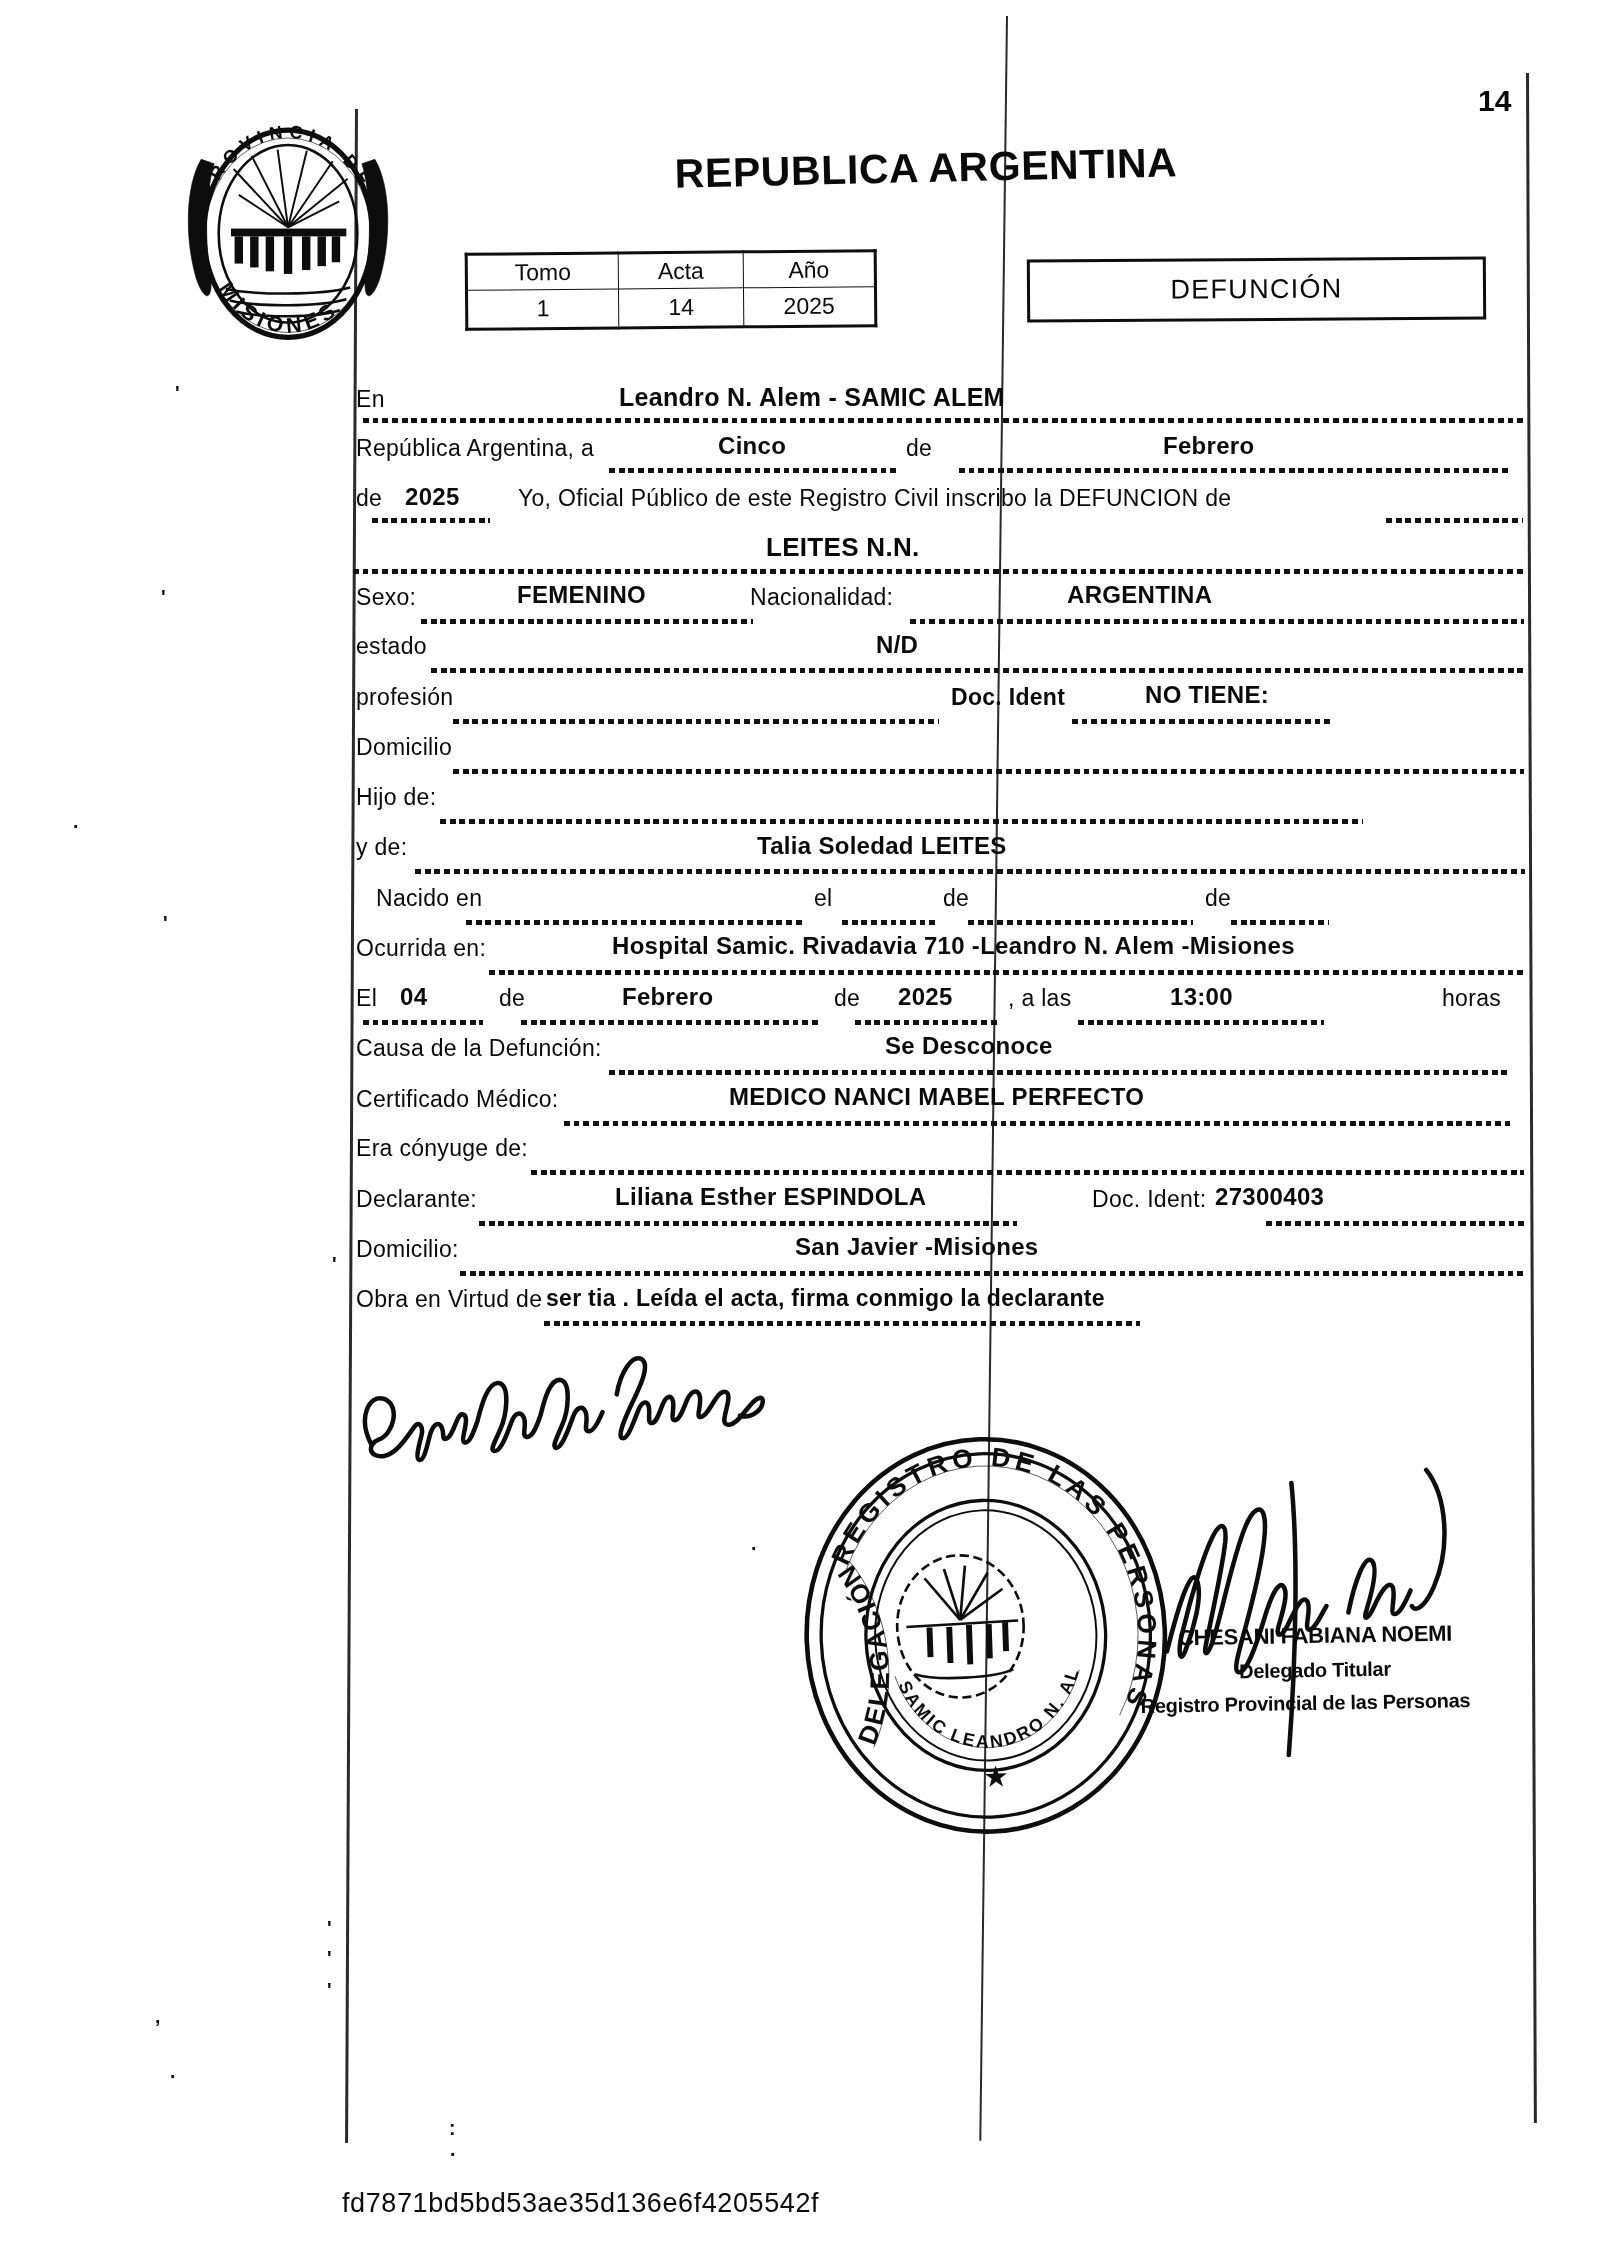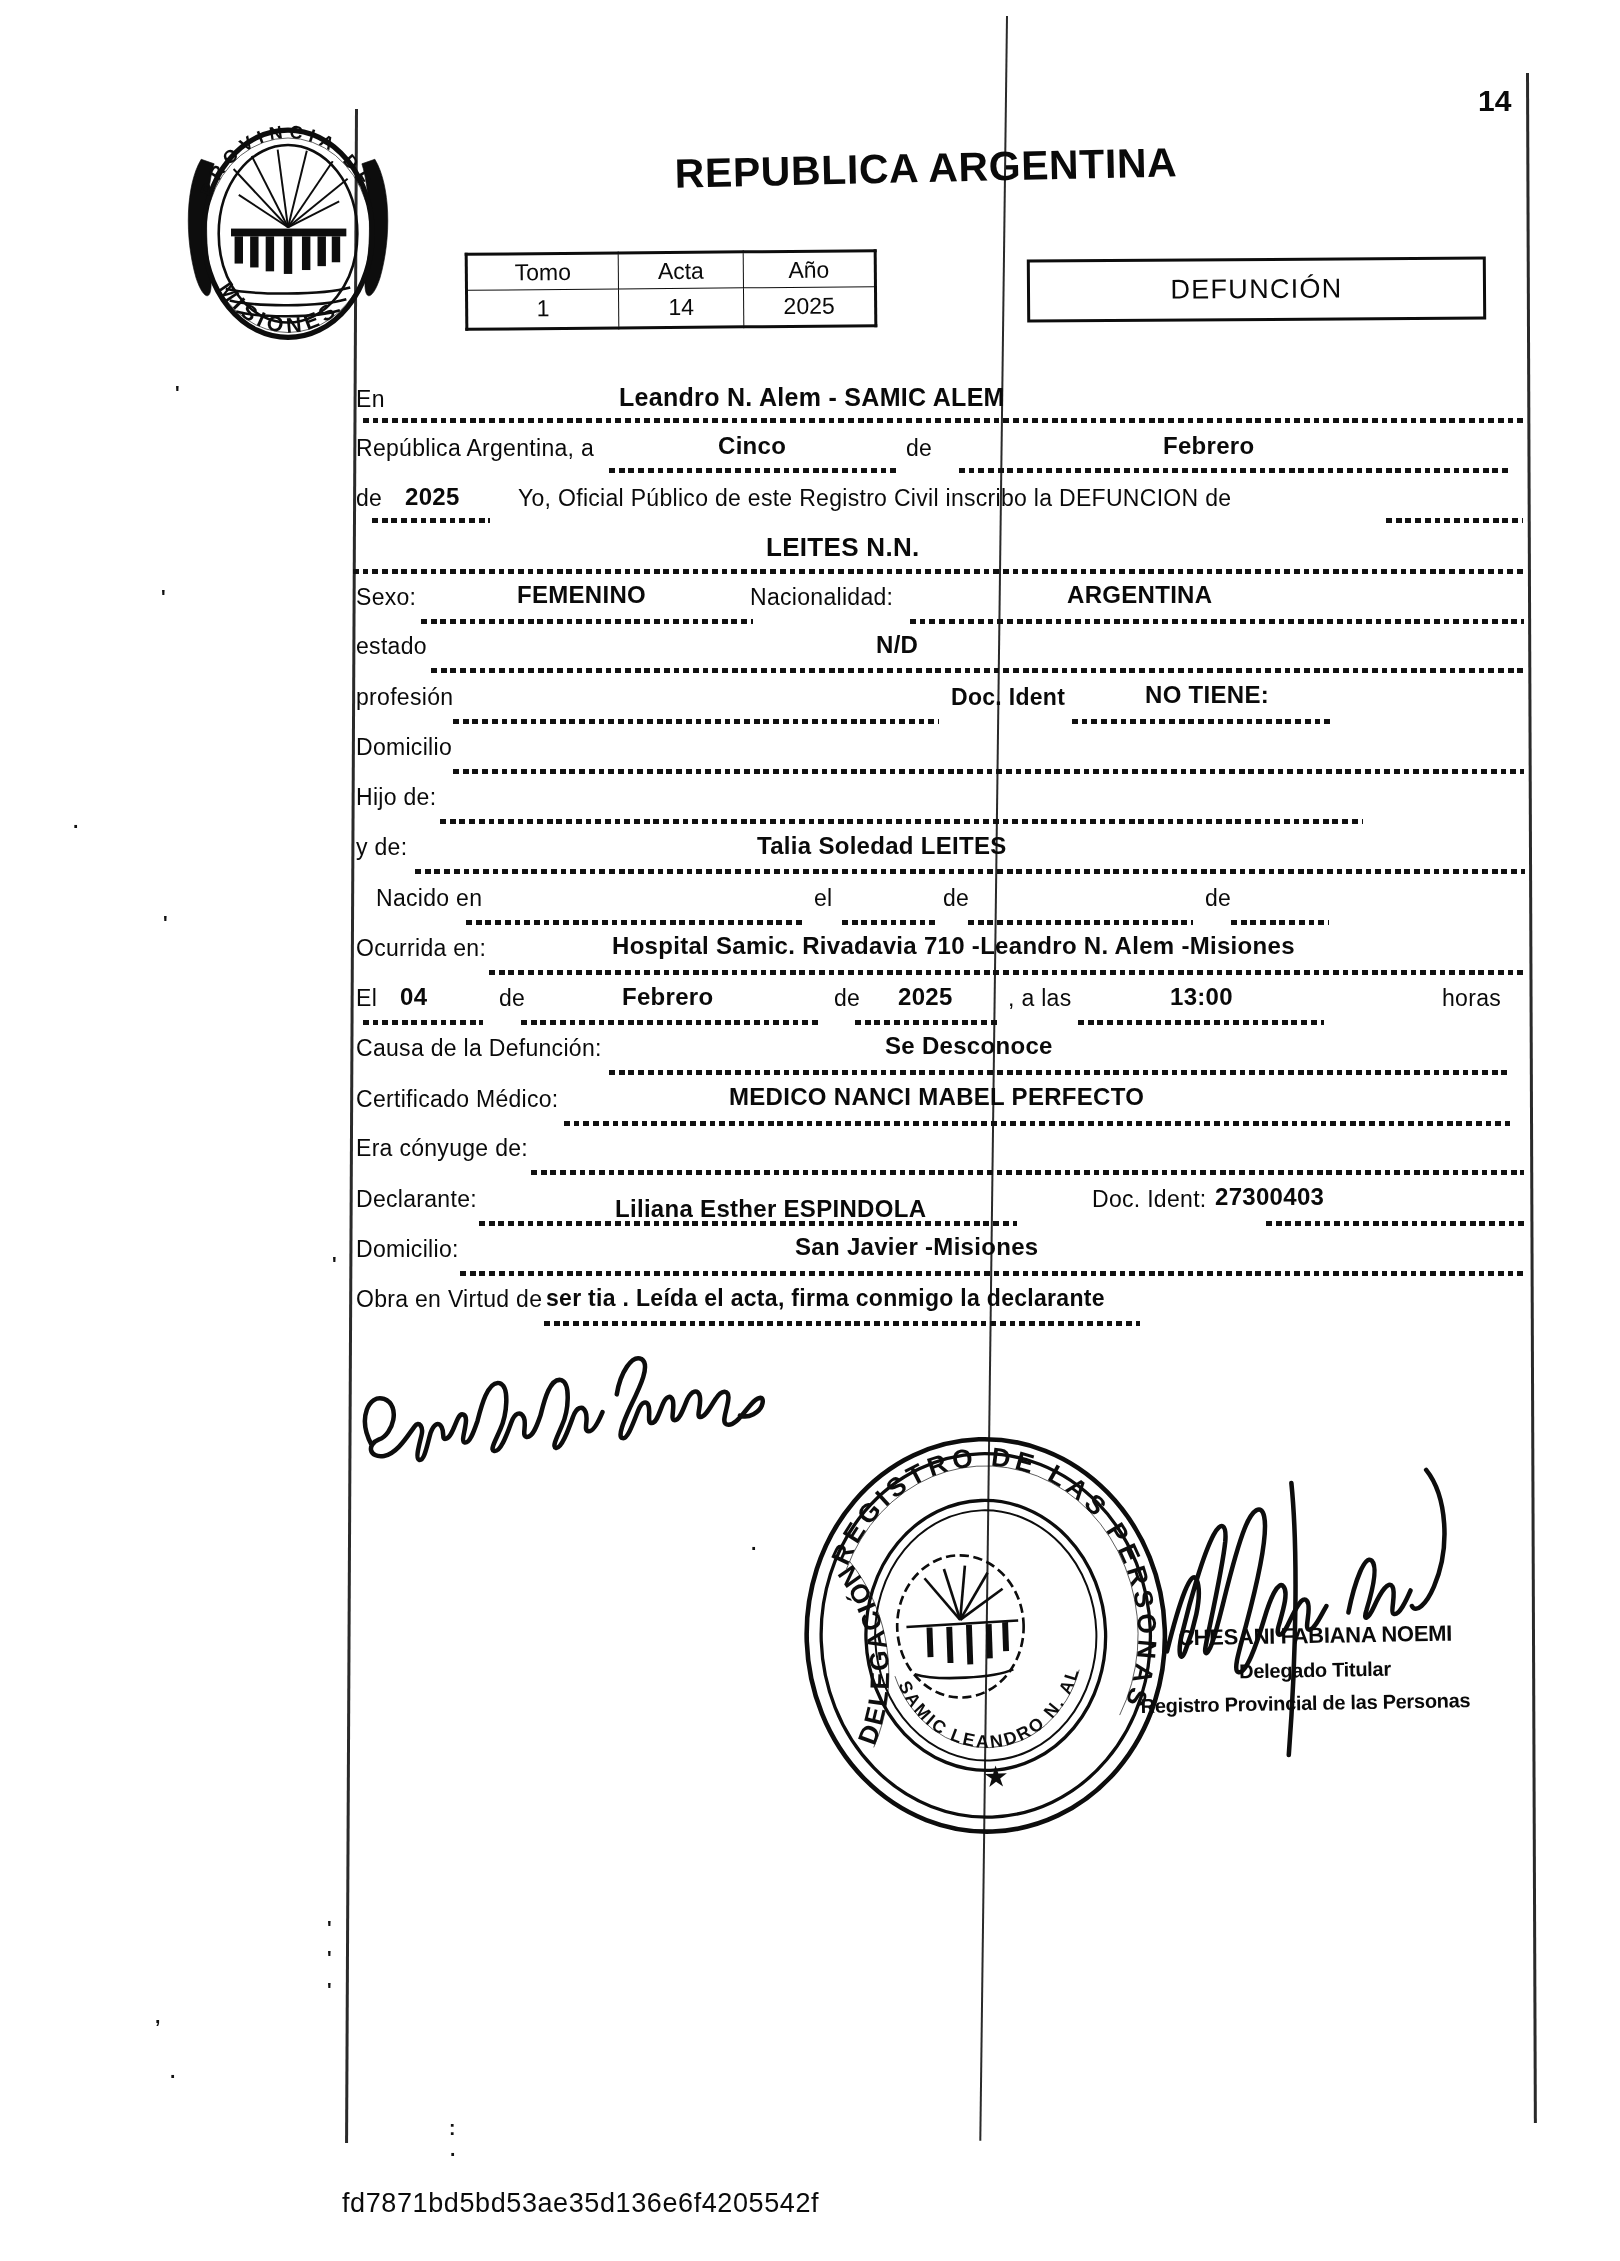--- a/index.html
+++ b/index.html
@@ -171,21 +171,21 @@
   <div class="abs dots" style="left:609px;top:1070px;width:900px;"></div>
 
   <span class="abs lbl" style="left:356px;top:1086px;">Certificado Médico:</span>
   <span class="abs val" style="left:729px;top:1083px;">MEDICO NANCI MABEL PERFECTO</span>
   <div class="abs dots" style="left:564px;top:1121px;width:946px;"></div>
 
   <span class="abs lbl" style="left:356px;top:1135px;">Era cónyuge de:</span>
   <div class="abs dots" style="left:531px;top:1170px;width:993px;"></div>
 
   <span class="abs lbl" style="left:356px;top:1186px;">Declarante:</span>
-  <span class="abs val" style="left:615px;top:1183px;margin-top:12px;">Liliana Esther ESPINDOLA</span>
+  <span class="abs val" style="left:615px;top:1183px;">Liliana Esther ESPINDOLA</span>
   <span class="abs lbl" style="left:1092px;top:1186px;">Doc. Ident:</span>
   <span class="abs val" style="left:1215px;top:1183px;">27300403</span>
   <div class="abs dots" style="left:479px;top:1221px;width:538px;"></div>
   <div class="abs dots" style="left:1266px;top:1221px;width:258px;"></div>
 
   <span class="abs lbl" style="left:356px;top:1236px;">Domicilio:</span>
   <span class="abs val" style="left:795px;top:1233px;">San Javier -Misiones</span>
   <div class="abs dots" style="left:460px;top:1271px;width:1064px;"></div>
 
   <span class="abs lbl" style="left:356px;top:1286px;">Obra en Virtud de</span>

